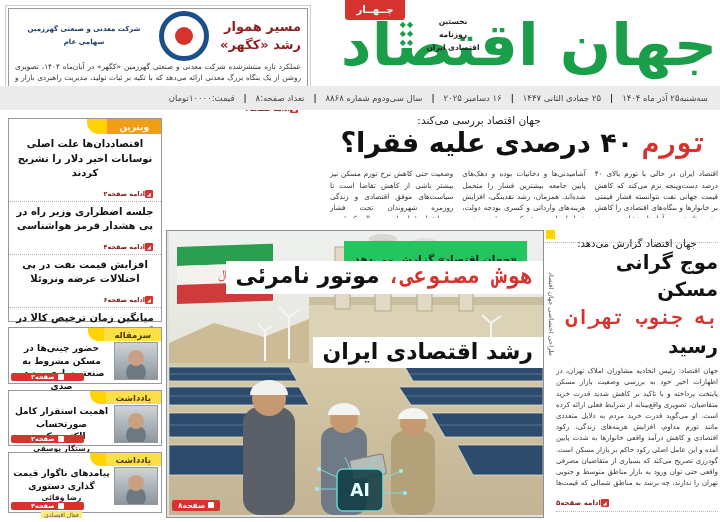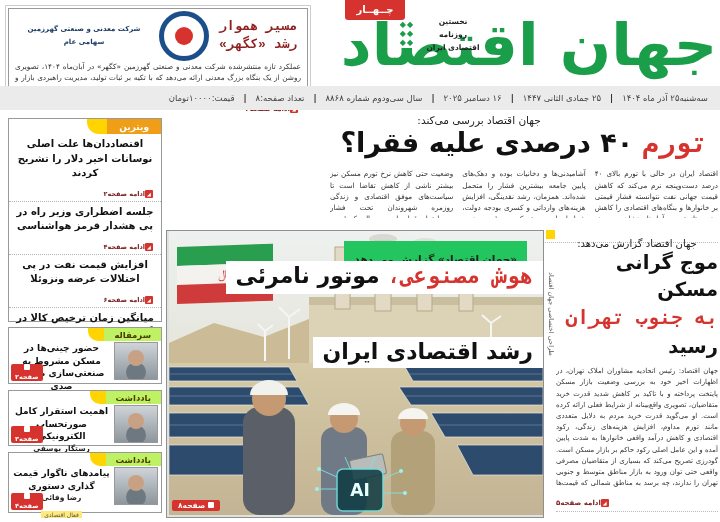--- a/index.html
+++ b/index.html
@@ -14,21 +14,21 @@
     font-weight:bold;text-align:center;line-height:20px;border-radius:0 0 3px 3px;z-index:5;}
   .tagline{left:424px;top:16px;width:58px;font-size:7.5px;font-weight:bold;color:#222;
     text-align:center;line-height:1.7;z-index:5;}
   .diamonds{left:396px;top:20px;width:22px;color:#1b9e4a;font-size:8px;line-height:9px;
     text-align:center;letter-spacing:1px;z-index:5;}
 
   
   .ad-box{left:8px;top:8px;width:300px;height:94px;border:1px solid #999;box-shadow:0 0 0 2px #fff,0 0 0 3px #ccc;
     background:#fff;padding:4px 6px;box-sizing:border-box;}
   .ad-top{display:flex;align-items:center;gap:6px;height:46px;}
-  .ad-title{width:86px;text-align:center;color:#8e1f1f;font-weight:bold;font-size:13px;line-height:1.4;font-family:Liberation Mono, monospace;}
+  .ad-title{width:86px;color:#8e1f1f;font-weight:bold;font-size:13px;line-height:1.4;}
   .gohar-logo{width:40px;height:40px;border-radius:50%;border:5px solid #1c4f8a;background:#fff;
     display:flex;align-items:center;justify-content:center;flex:0 0 auto;}
   .gohar-core{width:18px;height:18px;border-radius:50%;background:#d6332e;}
   .ad-logo-text{font-size:7px;font-weight:bold;color:#1c3c66;text-align:center;line-height:1.8;flex:1;}
   .ad-body{font-size:7.3px;color:#333;text-align:justify;line-height:1.55;margin-top:2px;}
   .ad-more{margin-top:1px;}
 
   
   .date-bar{left:0;top:86px;width:720px;height:24px;background:#ebebeb;display:flex;align-items:center;
     padding:0 12px;box-sizing:border-box;font-size:8.5px;color:#444;}
@@ -81,33 +81,33 @@
     display:flex;align-items:center;}
   .v-header .v-notch{background:#ffd400;width:20px;border-radius:0 0 0 12px;}
   .v-item{padding:3px 5px 1px;border-bottom:1px dotted #b5b5b5;}
   .v-item:last-child{border-bottom:none;}
   .v-title{text-align:center;font-size:10px;font-weight:bold;line-height:1.45;color:#111;cursor:pointer;}
   .v-item .cont-tag{font-size:6.5px;}
 
   .op-box{left:8px;width:154px;border:1px solid #999;background:#fff;box-sizing:border-box;}
   .op1{top:327px;height:57px;} .op2{top:390px;height:56px;} .op3{top:452px;height:61px;}
   .op-header{height:13px;display:flex;align-items:stretch;}
-  .op-header .op-label{background:#bef264;color:#4a3a00;font-size:8.5px;font-weight:bold;padding:0 10px;
+  .op-header .op-label{background:#fde047;color:#4a3a00;font-size:8.5px;font-weight:bold;padding:0 10px;
     display:flex;align-items:center;}
   .op-header .op-notch{background:#ffd400;width:16px;border-radius:0 0 0 10px;}
   .op-row{display:flex;gap:3px;padding:1px 3px;}
   .op-photo{flex:0 0 42px;height:36px;background:linear-gradient(180deg,#cfd4d8 0%,#aab2b8 55%,#8d969c 100%);
     border:1px solid #999;position:relative;overflow:hidden;}
   .op-photo::after{content:"";position:absolute;left:50%;top:7px;width:16px;height:16px;margin-left:-8px;
     border-radius:50%;background:#c8a184;box-shadow:0 14px 0 2px #6e7880;}
   .op-main{flex:1;text-align:center;}
   .op-title{font-size:9px;font-weight:bold;line-height:1.4;color:#111;cursor:pointer;}
   .op-author{font-size:7.5px;font-weight:bold;color:#222;margin-top:1px;}
   .op-role{font-size:6px;color:#555;background:#ffe97a;padding:0 3px;display:inline-block;}
-  .op-box .page-tag{position:absolute;left:2px;bottom:2px;font-size:6.5px;padding:0 4px;flex-direction:column;}
+  .op-box .page-tag{position:absolute;left:2px;bottom:2px;font-size:6.5px;padding:0 20px;}
 </style>
 </head>
 <body>
 
 <div id="page">
 
   <div class="abs masthead-title">جهان اقتصاد</div>
   <div class="abs ribbon">چــهــار</div>
   <div class="abs tagline">
     <div>نخستین روزنامه</div>

